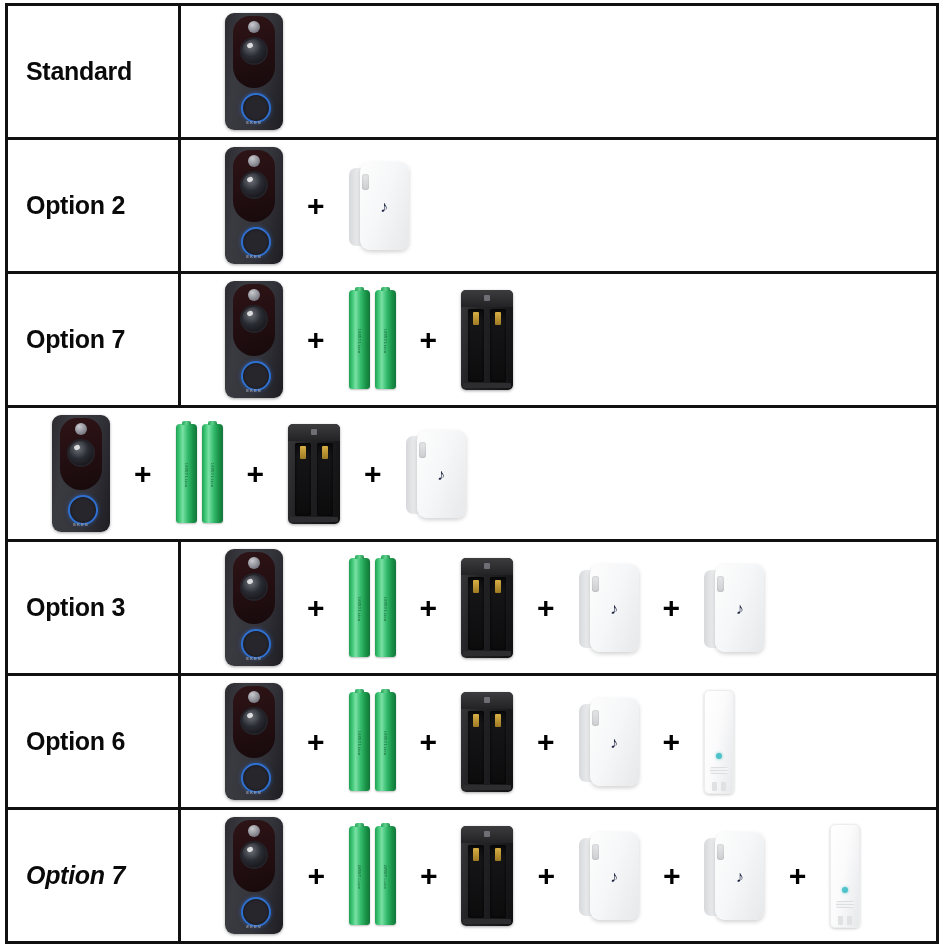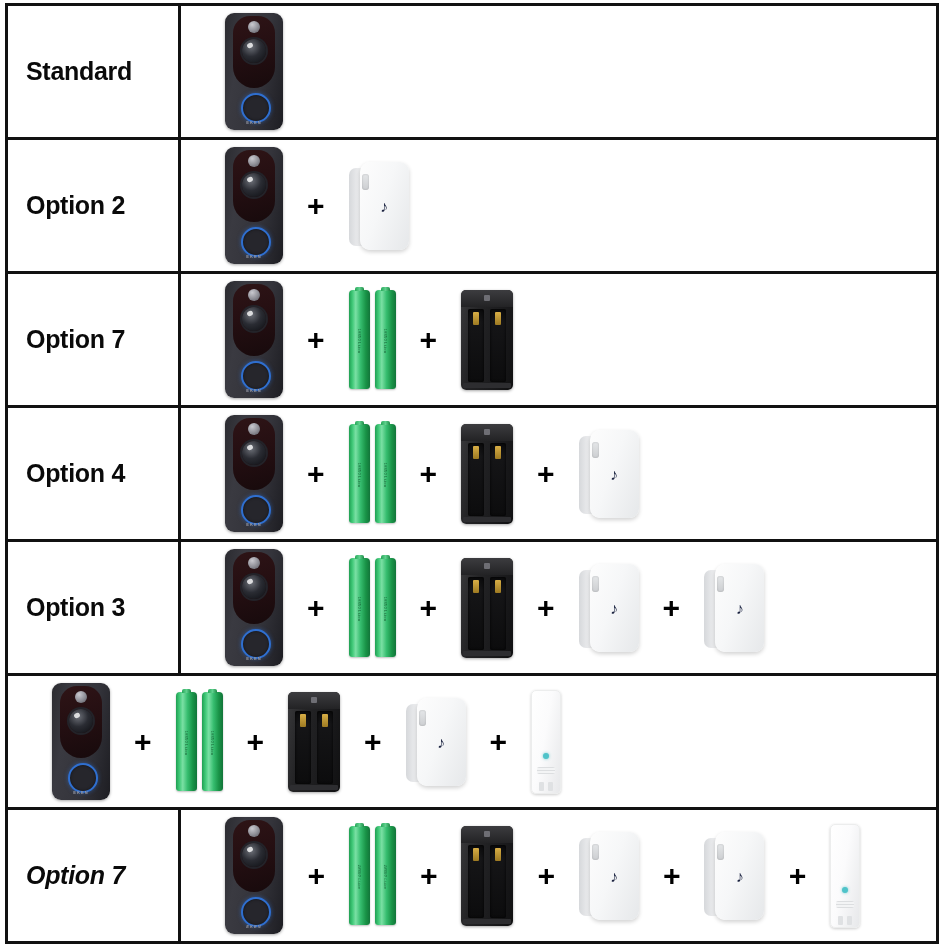--- a/index.html
+++ b/index.html
@@ -323,23 +323,20 @@
                 <div class="chg-bay">
                   <div class="chg-contact"></div>
                 </div>
               </div>
               <div class="chg-foot"></div>
             </div>
           </div>
         </div>
       </div>
       <div class="row">
-        <div class="label-cell">
-          <span class="label-text">Option 4</span>
-        </div>
         <div class="items-cell">
           <div class="gap-s"></div>
           <div class="item">
             <div class="doorbell">
               <div class="db-top"></div>
               <div class="db-pir"></div>
               <div class="db-lens"></div>
               <div class="db-btn"></div>
               <div class="db-brand">EKEN</div>
             </div>
@@ -457,20 +454,23 @@
               <div class="chime-side"></div>
               <div class="chime-face">
                 <div class="chime-btn"></div>
                 <div class="chime-note">♪</div>
               </div>
             </div>
           </div>
         </div>
       </div>
       <div class="row">
+        <div class="label-cell">
+          <span class="label-text">Option 6</span>
+        </div>
         <div class="items-cell">
           <div class="gap-s"></div>
           <div class="item">
             <div class="doorbell">
               <div class="db-top"></div>
               <div class="db-pir"></div>
               <div class="db-lens"></div>
               <div class="db-btn"></div>
               <div class="db-brand">EKEN</div>
             </div>

